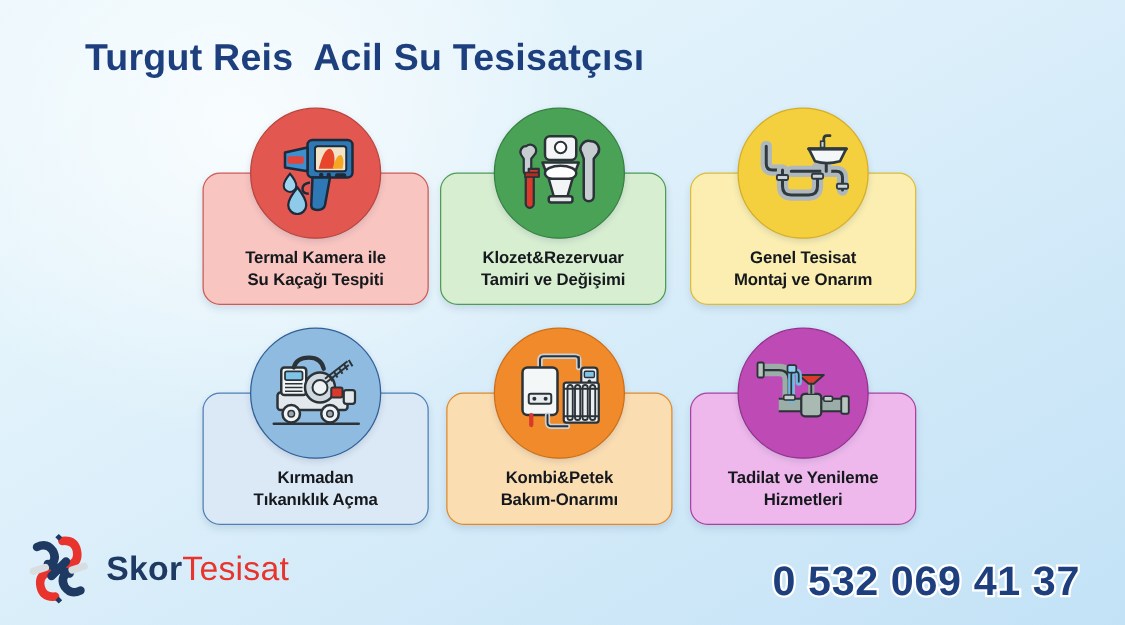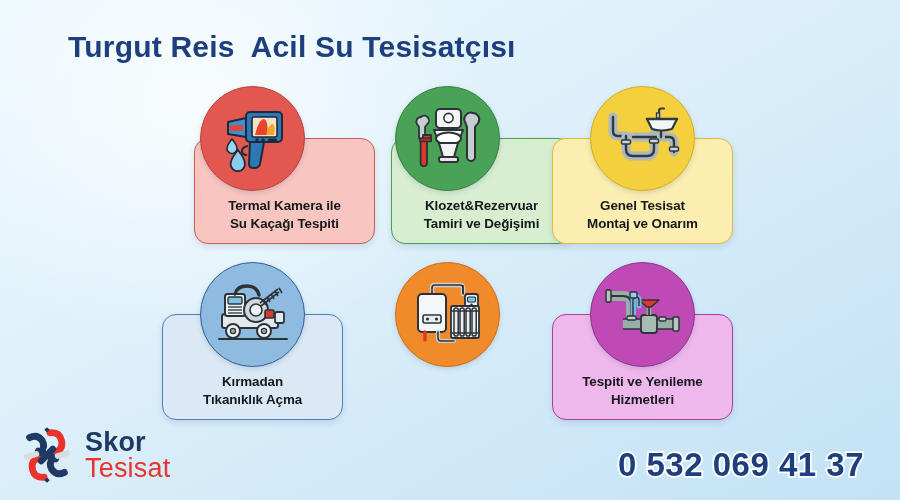--- a/index.html
+++ b/index.html
@@ -56,21 +56,21 @@
     position: absolute;
     width: 181px;
     height: 106px;
     border-radius: 14px;
     border-width: 1.6px;
     border-style: solid;
     box-sizing: border-box;
     box-shadow: 0 3px 6px rgba(40,70,110,0.13);
   }
   .card.c0 { left: 0px;   top: 0px; }
-  .card.c1 { left: 190px; top: 0px; margin-left: 39px; }
+  .card.c1 { left: 190px; top: 0px; }
   .card.c2 { left: 390px; top: 0px; padding-left: 13px; }
   .card.c3 { left: 0px;   top: 176px; }
   .card.c4 { left: 195px; top: 176px; }
   .card.c5 { left: 390px; top: 176px; }
 
   .card-label {
     position: absolute;
     left: 4px; right: 4px;
     bottom: 10px;
     text-align: center;
@@ -111,21 +111,21 @@
     left: 18px;
     top: 426px;
     display: flex;
     align-items: center;
     gap: 9px;
     z-index: 6;
   }
   .logo-mark { width: 58px; height: 58px; display: block; }
   .logo-text {
     display: flex;
-    flex-direction: column;
+    flex-direction: row;
     line-height: 0.97;
   }
   .logo-skor {
     font-size: 27px;
     font-weight: 700;
     color: #1e3a63;
     letter-spacing: 0.2px;
   }
   .logo-tesisat {
     font-size: 27px;
@@ -151,21 +151,21 @@
 </style>
 </head>
 <body>
 
 <div id="poster">
 
   <div class="title">Turgut Reis  Acil Su Tesisatçısı</div>
 
   <div class="grid">
 
-    <div class="card c0" style="background:#f9c5c0; border-color:#cc5a55;margin-left:32px;">
+    <div class="card c0" style="background:#f9c5c0; border-color:#cc5a55;">
       <div class="card-label">Termal Kamera ile
 Su Kaçağı Tespiti</div>
     </div>
     <div class="circle c0" style="background:#e2574f; border-color:#b9443d;">
       <span>
         <svg width="74" height="66" viewBox="0 0 74 66">
 
           <rect x="30" y="6" width="36" height="30" rx="4" fill="#2e79b5" stroke="#1d2a3a" stroke-width="2"></rect>
           <rect x="36" y="11" width="25" height="20" rx="2" fill="#f2e3c8" stroke="#1d2a3a" stroke-width="1.6"></rect>
           <path d="M39 29 q4 -16 9 -16 q5 2 3 16 z" fill="#e8452a"></path>
@@ -281,20 +281,24 @@
 
           <circle cx="20" cy="47" r="7" fill="#f1f4f6" stroke="#2b3338" stroke-width="2"></circle>
           <circle cx="20" cy="47" r="2.6" fill="#9aa5ac" stroke="#2b3338" stroke-width="1.2"></circle>
           <circle cx="51" cy="47" r="7" fill="#f1f4f6" stroke="#2b3338" stroke-width="2"></circle>
           <circle cx="51" cy="47" r="2.6" fill="#9aa5ac" stroke="#2b3338" stroke-width="1.2"></circle>
           <line x1="6" y1="55" x2="74" y2="55" stroke="#2b3338" stroke-width="2" stroke-linecap="round"></line>
         </svg>
       </span>
     </div>
 
+    <div class="card c4" style="background:#fbddb2; border-color:#e08a2a;">
+      <div class="card-label">Kombi&amp;Petek
+Bakım-Onarımı</div>
+    </div>
     <div class="circle c4" style="background:#f08a2b; border-color:#cd6f16;">
       <span>
         <svg width="76" height="66" viewBox="0 0 76 66">
 
           <path d="M22 14 L22 6 q0 -3 3 -3 L50 3 q3 0 3 3 L53 12" fill="none" stroke="#c9d1d6" stroke-width="4.5" stroke-linecap="round" stroke-linejoin="round"></path>
           <path d="M22 14 L22 6 q0 -3 3 -3 L50 3 q3 0 3 3 L53 12" fill="none" stroke="#2b3338" stroke-width="1.6" stroke-linecap="round" stroke-linejoin="round"></path>
 
           <rect x="8" y="12" width="28" height="38" rx="4" fill="#f4f7f8" stroke="#2b3338" stroke-width="2"></rect>
           <rect x="13" y="33" width="18" height="8" rx="1.6" fill="#e8edf0" stroke="#2b3338" stroke-width="1.6"></rect>
           <circle cx="17.5" cy="37" r="1.6" fill="#2b3338"></circle>
@@ -316,21 +320,21 @@
             <rect x="56" y="26" width="4.2" height="28" rx="2.1"></rect>
             <rect x="62" y="26" width="4.2" height="28" rx="2.1"></rect>
           </g>
           <line x1="41" y1="29" x2="69" y2="29" stroke="#2b3338" stroke-width="1.5"></line>
           <line x1="41" y1="51" x2="69" y2="51" stroke="#2b3338" stroke-width="1.5"></line>
         </svg>
       </span>
     </div>
 
     <div class="card c5" style="background:#efb8ec; border-color:#a7429f;">
-      <div class="card-label">Tespiti ve Yenileme
+      <div class="card-label">Tadilat ve Yenileme
 Hizmetleri</div>
     </div>
     <div class="circle c5" style="background:#bd4ab5; border-color:#93328c;">
       <span>
         <svg width="80" height="58" viewBox="0 0 80 58">
 
           <path d="M4 10 L20 10 q8 0 8 8 L28 34" fill="none" stroke="#9aada6" stroke-width="10" stroke-linecap="butt" stroke-linejoin="round"></path>
           <path d="M4 10 L20 10 q8 0 8 8 L28 34" fill="none" stroke="#2b3338" stroke-width="1.8" stroke-linejoin="round"></path>
           <rect x="3" y="4" width="5" height="12" rx="1.2" fill="#b8c6c0" stroke="#2b3338" stroke-width="1.5"></rect>
 

